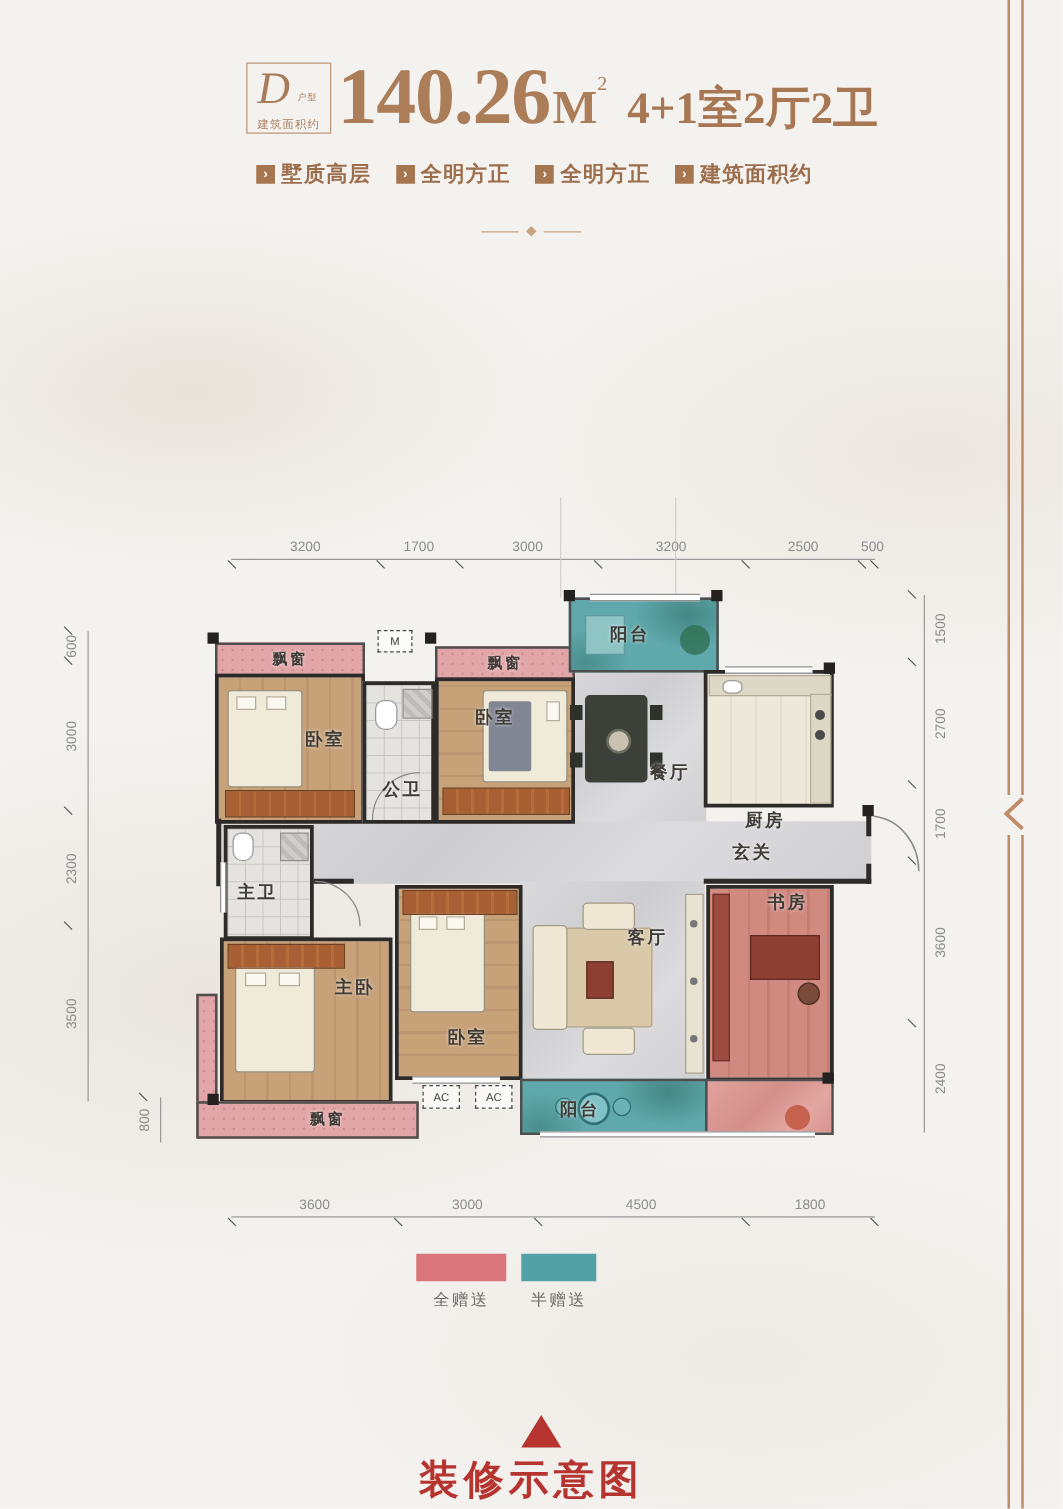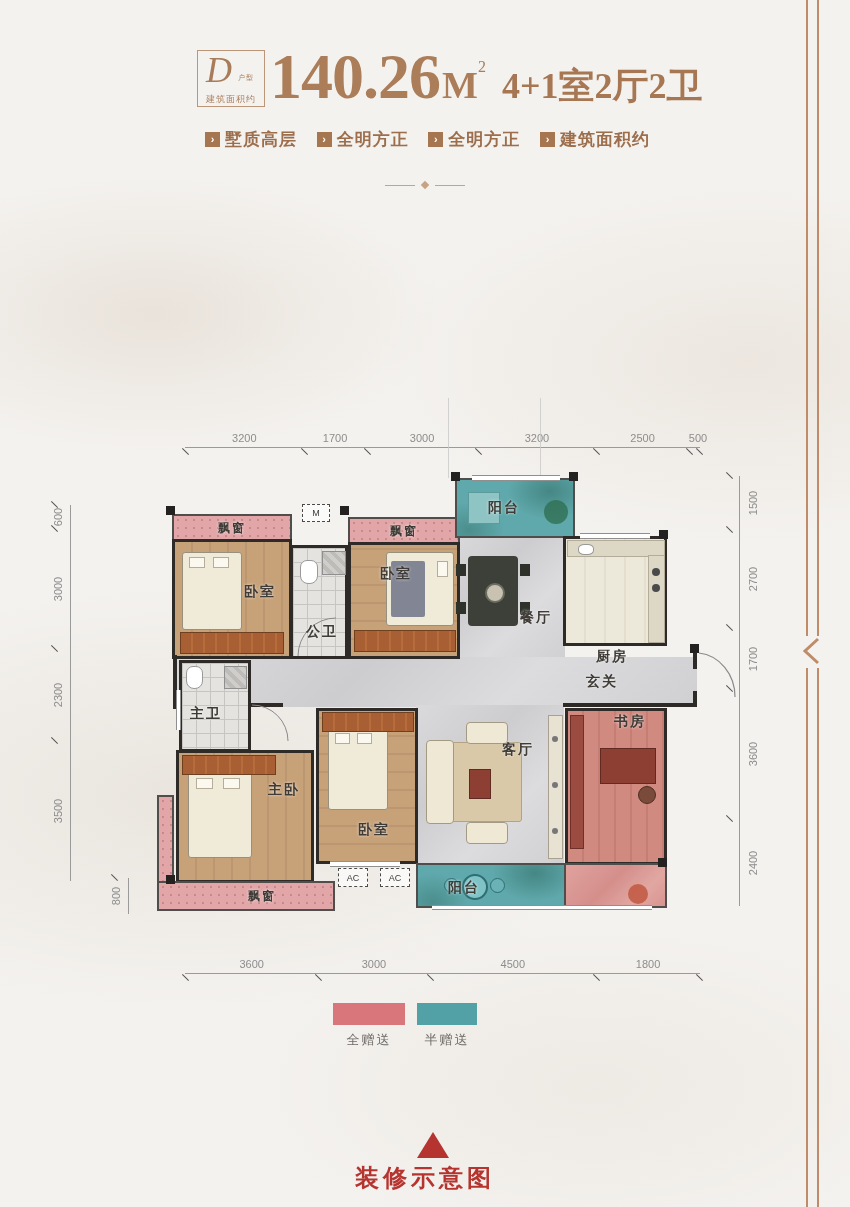--- a/index.html
+++ b/index.html
@@ -68,21 +68,21 @@
   .bed{background:#f0ead9;border:1px solid #97907f;border-radius:3px;}
   .pillow{position:absolute;background:#fbf8ef;border:1px solid #b5ad99;}
   .blanket{position:absolute;background:#6e7386;opacity:.85;border-radius:2px;}
   .wardrobe{background:repeating-linear-gradient(90deg,#a85f33 0 10px,#b76c3c 10px 12px);border:1px solid #6e4020;}
   svg.arc{overflow:visible;z-index:3;}
   
   .legend-swatch{height:22px;}
   .legend-lbl{font-size:13px;color:#6f6c68;letter-spacing:2px;text-align:center;}
   
   .tri{width:0;height:0;border-left:16px solid transparent;border-right:16px solid transparent;border-bottom:26px solid #b5342f;}
-  .caption{font-size:24px;font-weight:bold;color:#b5342f;letter-spacing:4px;font-family:"Liberation Serif","DejaVu Serif",serif;}
+  .caption{font-size:32px;font-weight:bold;color:#b5342f;letter-spacing:4px;font-family:"Liberation Serif","DejaVu Serif",serif;}
   .deco-line{width:2px;background:#c08b68;}
 </style>
 </head>
 <body>
 
 <div class="page">
 
   <div class="abs badge">
     <div class="abs badge-letter">D</div>
     <div class="abs badge-type">户型</div>

